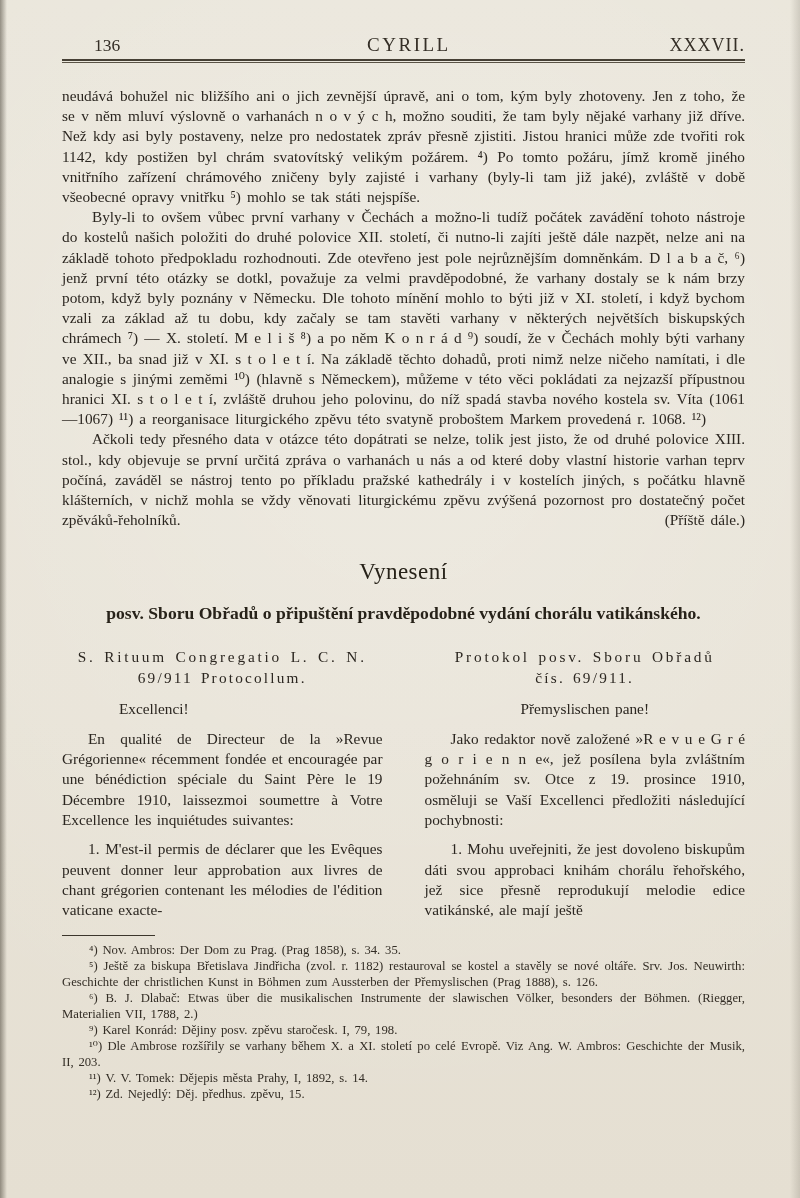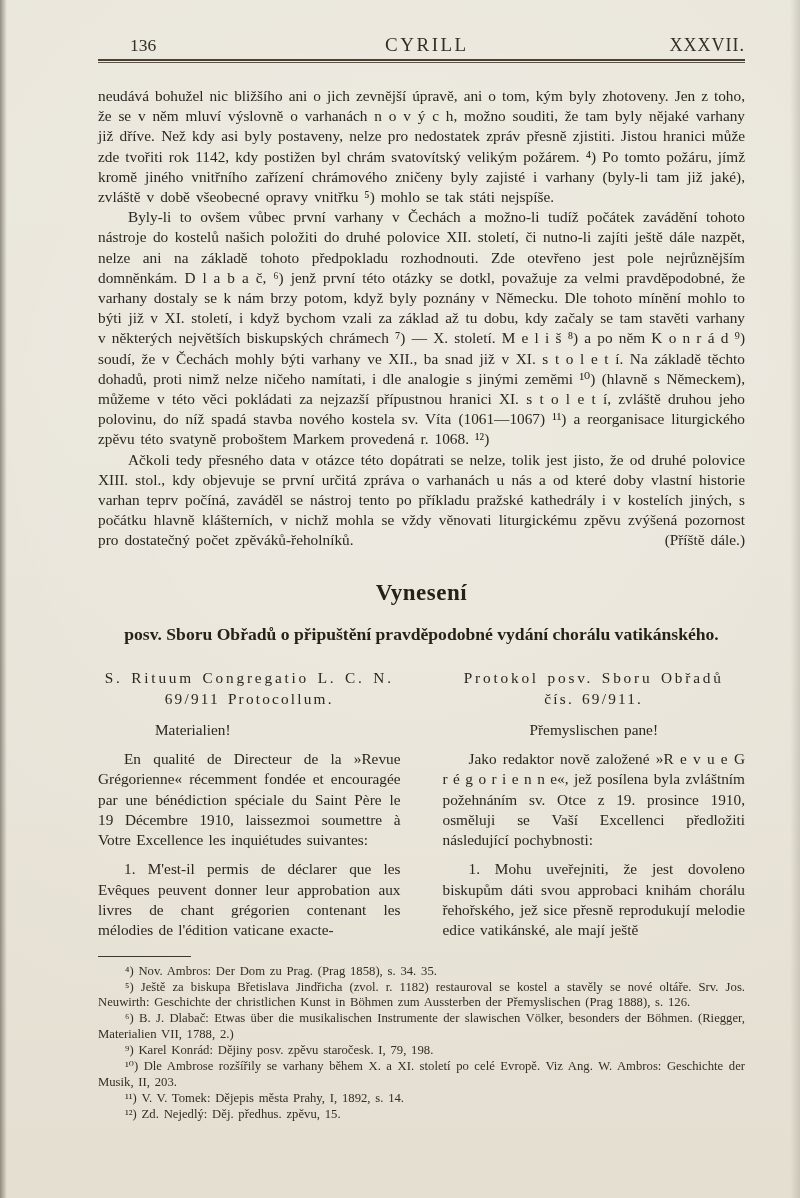--- a/index.html
+++ b/index.html
@@ -25,21 +25,21 @@
     pointer-events: none;
   }
   .page::after {
     content: "";
     position: absolute;
     right: 0; top: 0; bottom: 0;
     width: 10px;
     background: linear-gradient(270deg, rgba(62,56,44,0.16), rgba(62,56,44,0.0));
     pointer-events: none;
   }
-  .content { padding: 34px 55px 0 98px; }
+  .content { padding: 34px 55px 0 62px; }
 
   
   .running-head {
     display: flex;
     align-items: baseline;
     justify-content: space-between;
     font-size: 18px;
     color: #352f27;
   }
   .running-head .pageno { margin-left: 32px; font-size: 17.5px; }
@@ -52,21 +52,21 @@
     border-bottom: 1px solid #5a5346;
   }
 
   
   .article { margin-top: 23px; font-size: 15.3px; line-height: 20.2px; text-align: justify; word-spacing: 2.2px; }
   .article p { margin: 0; }
   .article p.indent { text-indent: 30px; }
   .continuation { text-align: right; margin-top: -20.2px; }
 
   
-  .decree-title { margin-top: 29px; text-align: center; font-weight: bold; font-size: 23px; letter-spacing: 0.5px; color: #272219; }
+  .decree-title { margin-top: 29px; text-align: center; font-weight: normal; font-size: 23px; letter-spacing: 0.5px; color: #272219; }
   .decree-subtitle { margin-top: 17px; text-align: center; font-weight: bold; font-size: 17.6px; line-height: 23px; padding: 0 4px; color: #272219; }
 
   
   .columns { display: flex; gap: 42px; margin-top: 21px; }
   .col { flex: 1 1 0; font-size: 15.3px; line-height: 20.3px; text-align: justify; word-spacing: 1.5px; }
   .col-heading { text-align: center; letter-spacing: 2.8px; word-spacing: 2px; line-height: 21px; }
   .col-heading .line2 { letter-spacing: 2.2px; }
   .salutation { margin-top: 11px; }
   .salutation.left-style { padding-left: 57px; text-align: left; }
   .salutation.center-style { text-align: center; }
@@ -99,21 +99,21 @@
 
     <div class="decree-title">Vynesení</div>
     <div class="decree-subtitle">posv. Sboru Obřadů o připuštění pravděpodobné vydání chorálu vatikánského.</div>
 
     <div class="columns">
       <div class="col">
         <div class="col-heading">
           <div class="line1">S. Rituum Congregatio L. C. N.</div>
           <div class="line2">69/911 Protocollum.</div>
         </div>
-        <div class="salutation left-style">Materialien!</div>
+        <div class="salutation left-style">Excellenci!</div>
         <p class="body">En qualité de Directeur de la »Revue Grégorienne« récemment fondée et encouragée par une bénédiction spéciale du Saint Père le 19 Décembre 1910, laissezmoi soumettre à Votre Excellence les inquiétudes suivantes:</p>
         <p class="body">1. M'est-il permis de déclarer que les Evêques peuvent donner leur approbation aux livres de chant grégorien contenant les mélodies de l'édition vaticane exacte-</p>
       </div>
       <div class="col">
         <div class="col-heading">
           <div class="line1">Protokol posv. Sboru Obřadů</div>
           <div class="line2">čís. 69/911.</div>
         </div>
         <div class="salutation center-style">Přemyslischen pane!</div>
         <p class="body">Jako redaktor nově založené »R e v u e  G r é g o r i e n n e«, jež posílena byla zvláštním požehnáním sv. Otce z 19. prosince 1910, osměluji se Vaší Excellenci předložiti následující pochybnosti:</p>

